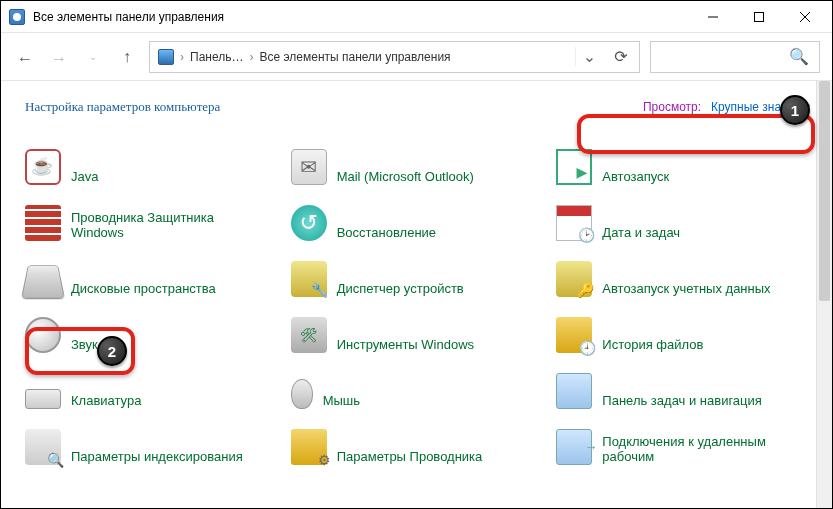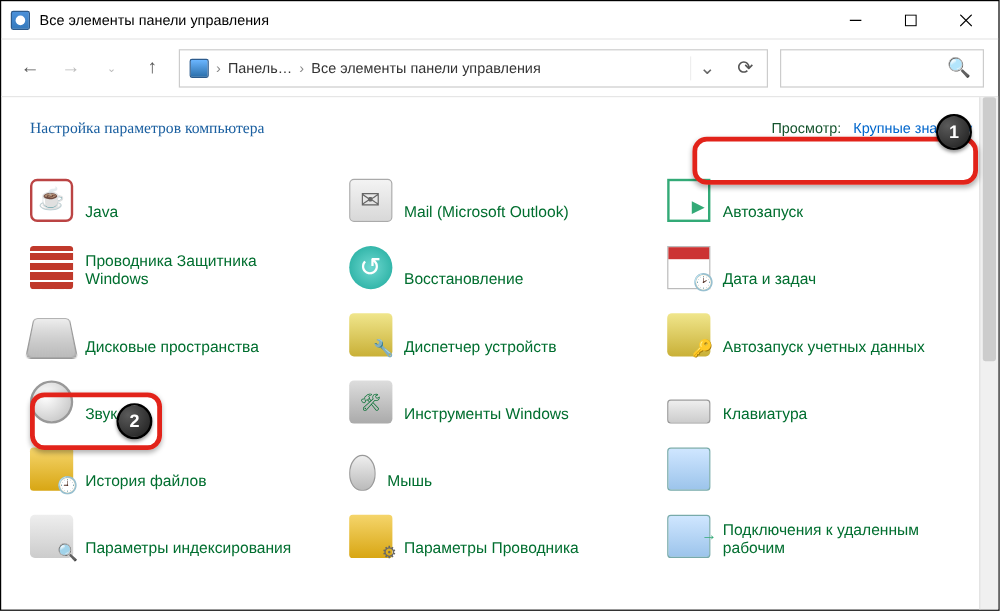--- a/index.html
+++ b/index.html
@@ -21,21 +21,21 @@
   .sep { color: #888; }
   .addrdrop { width: 28px; display: flex; align-items: center; justify-content: center; border-left: 1px solid #eee; color: #666; }
   .reload { width: 36px; display: flex; align-items: center; justify-content: center; color: #555; }
   .searchwrap { width: 170px; height: 32px; border: 1px solid #ccc; display: flex; align-items: center; justify-content: flex-end; padding: 0 10px; }
   .searchwrap .srch { color: #555; }
 
   .content { padding: 18px 20px 0 24px; position: relative; height: calc(100% - 80px); }
   .heading-row { display: flex; justify-content: space-between; align-items: center; margin-bottom: 30px; }
   .heading { font-size: 13px; color: #1a5fa0; font-family: Liberation Serif, serif; }
   .viewwrap { display: flex; align-items: center; gap: 10px; font-size: 12px; }
-  .viewlabel { color: #14532d; }
+  .viewlabel { color: #a21caf; }
   .viewlink { color: #0066cc; display: flex; align-items: center; gap: 4px; }
   .viewlink .tri { color: #0066cc; font-size: 9px; }
 
   .grid { display: grid; grid-template-columns: repeat(3, 1fr); column-gap: 10px; row-gap: 16px; }
   .item { display: flex; align-items: flex-end; gap: 10px; color: #006e2f; font-size: 13px; line-height: 1.2; min-height: 40px; }
   .item .itxt { max-width: 180px; }
   .ico { width: 36px; height: 36px; flex-shrink: 0; display: flex; align-items: center; justify-content: center; position: relative; }
 
   
   .java { border: 2px solid #b44; border-radius: 6px; background: #fff; }
@@ -182,34 +182,35 @@
 
     <div class="item">
         <div class="ico sound"></div>
         <span class="itxt">Звук</span>
       </div>
     <div class="item">
         <div class="ico wintools"></div>
         <span class="itxt">Инструменты Windows</span>
       </div>
     <div class="item">
+        <div class="ico history"></div>
+        <span class="itxt">История файлов</span>
+      </div>
+
+    <div class="item">
         <div class="ico keyboard"></div>
         <span class="itxt">Клавиатура</span>
       </div>
-
-    <div class="item">
-        <div class="ico history"></div>
-        <span class="itxt">История файлов</span>
-      </div>
     <div class="item">
         <div class="ico mouse"></div>
         <span class="itxt">Мышь</span>
       </div>
     <div class="item">
         <div class="ico taskbar"></div>
+        <span class="itxt">Панель задач и навигация</span>
       </div>
 
     <div class="item">
         <div class="ico indexing"></div>
         <span class="itxt">Параметры индексирования</span>
       </div>
     <div class="item">
         <div class="ico explorer"></div>
         <span class="itxt">Параметры Проводника</span>
       </div>

